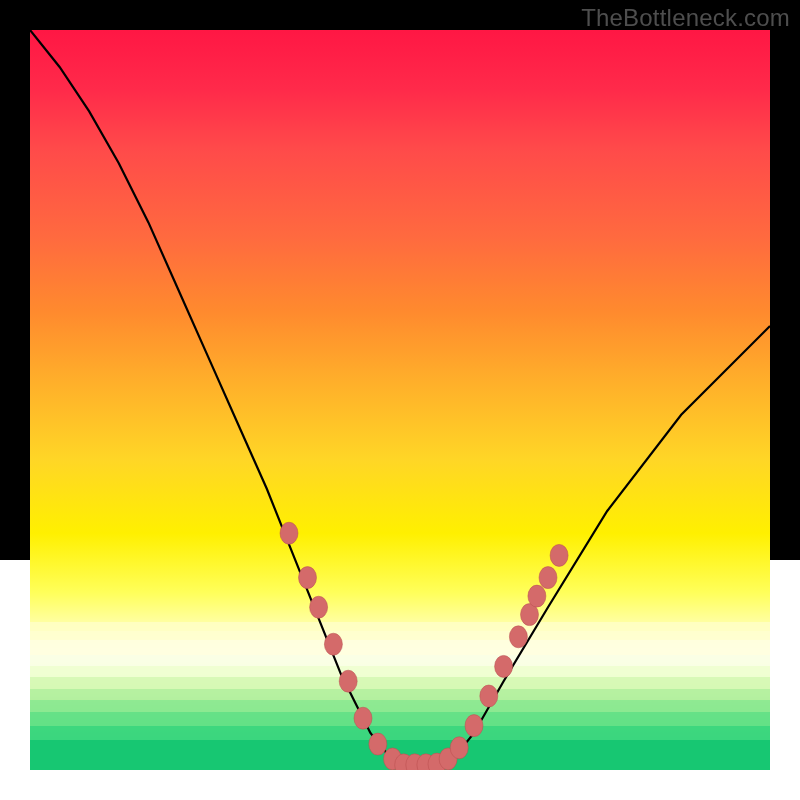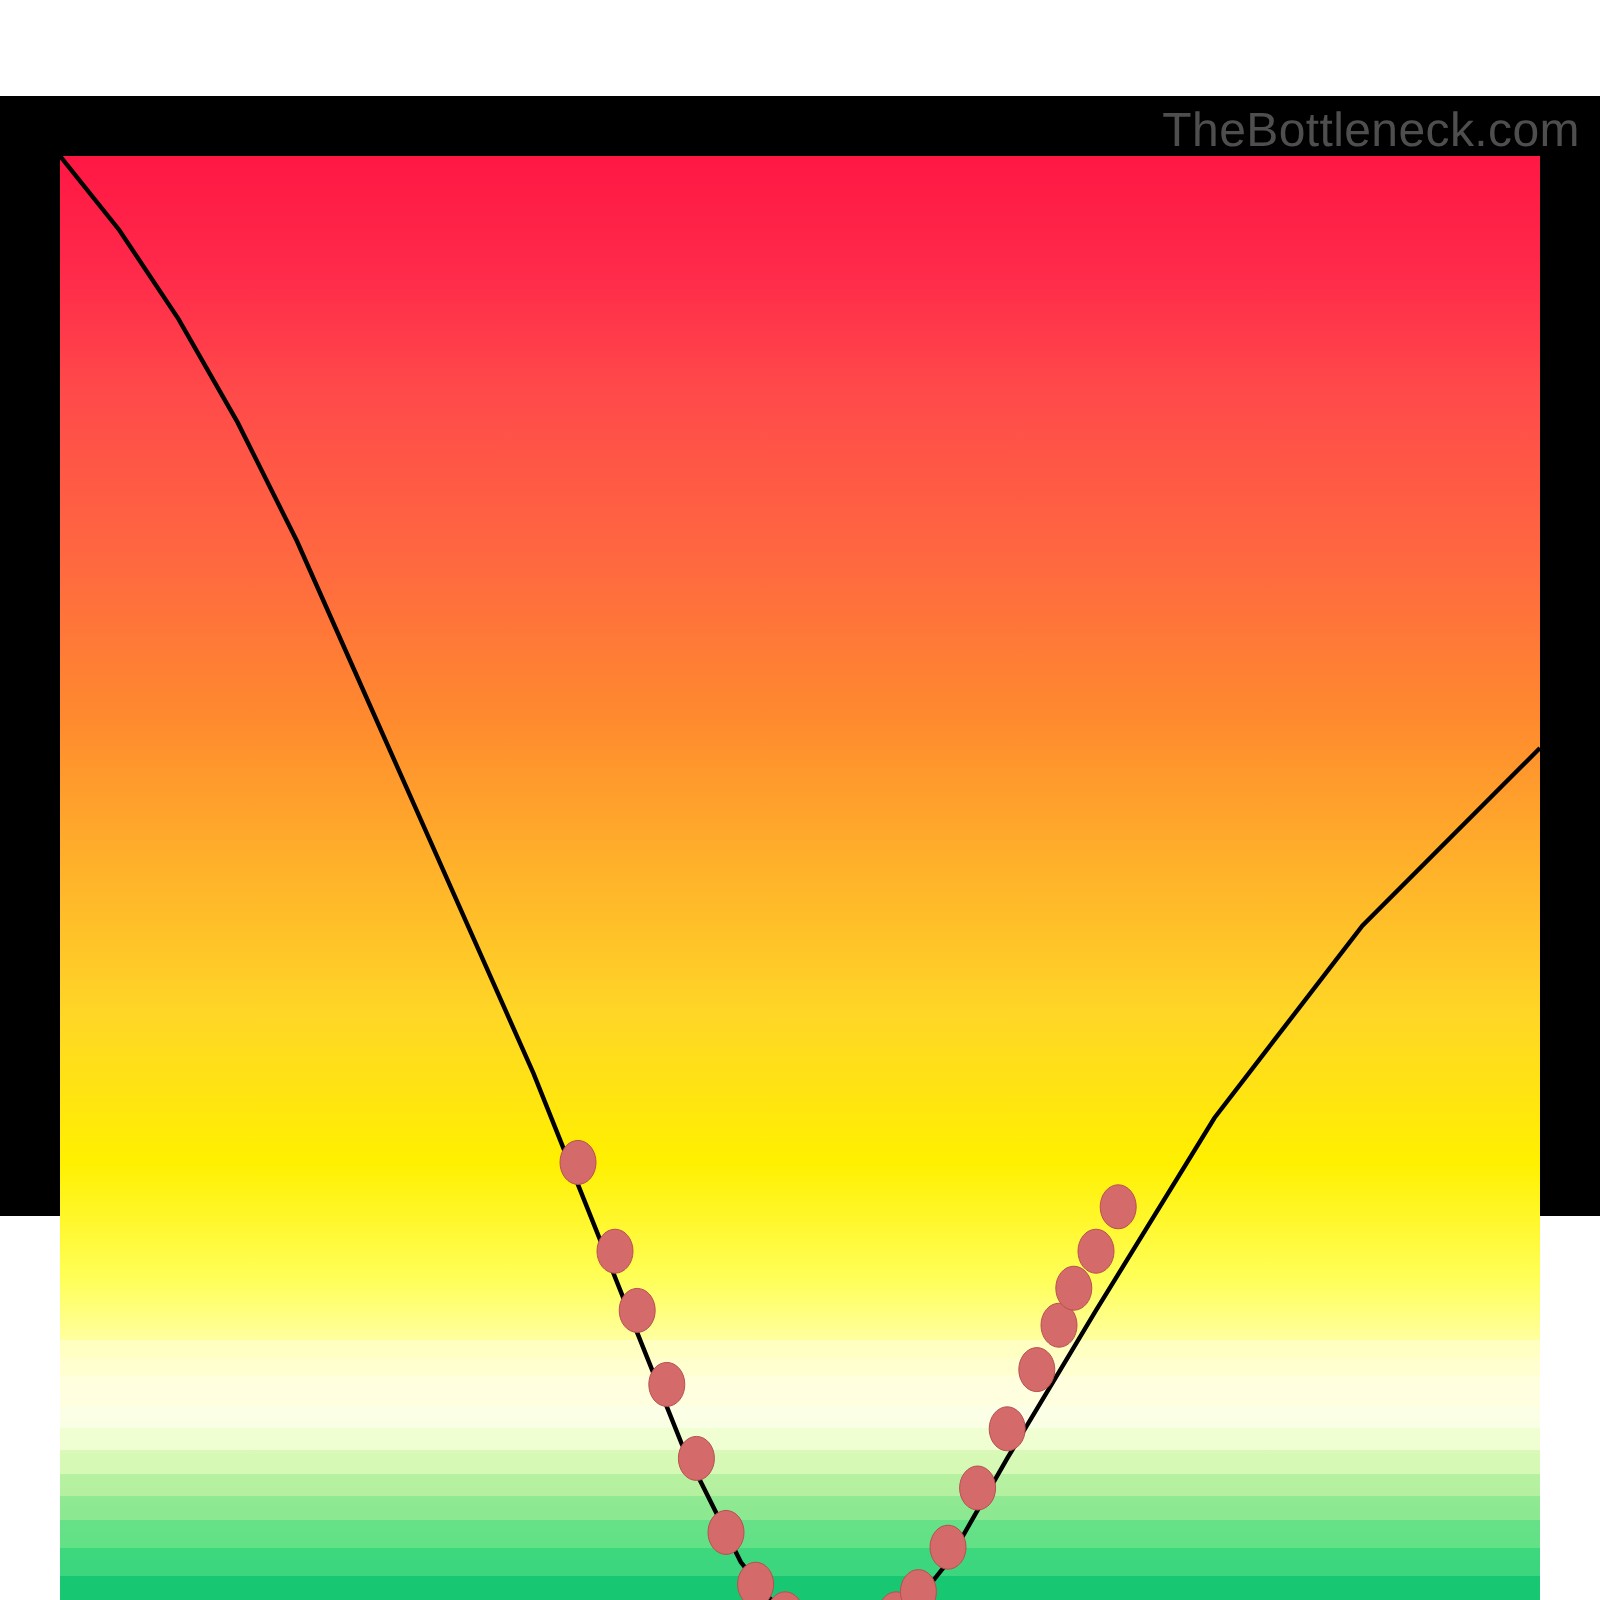--- a/index.html
+++ b/index.html
@@ -8,21 +8,20 @@
     width: 800px;
     height: 800px;
     overflow: hidden;
     font-family: Arial, Helvetica, sans-serif;
   }
   .frame {
     position: relative;
     width: 800px;
     height: 560px;
     background: #000;
-    margin-top: 48px;
   }
   .watermark {
     position: absolute;
     top: 4px;
     right: 10px;
     color: #4e4e4e;
     font-size: 24px;
     font-weight: 500;
     letter-spacing: 0.2px;
     z-index: 5;

